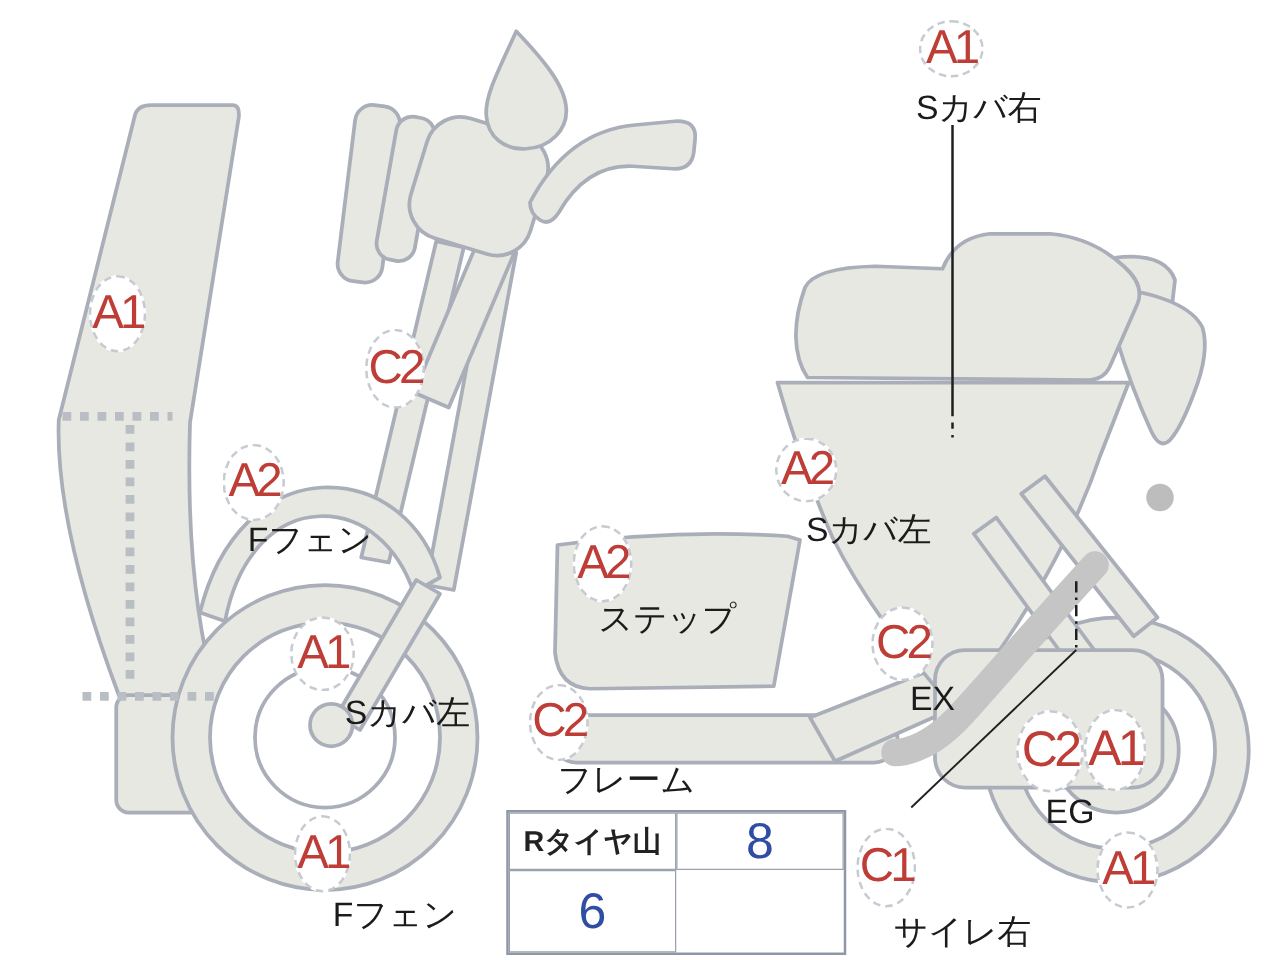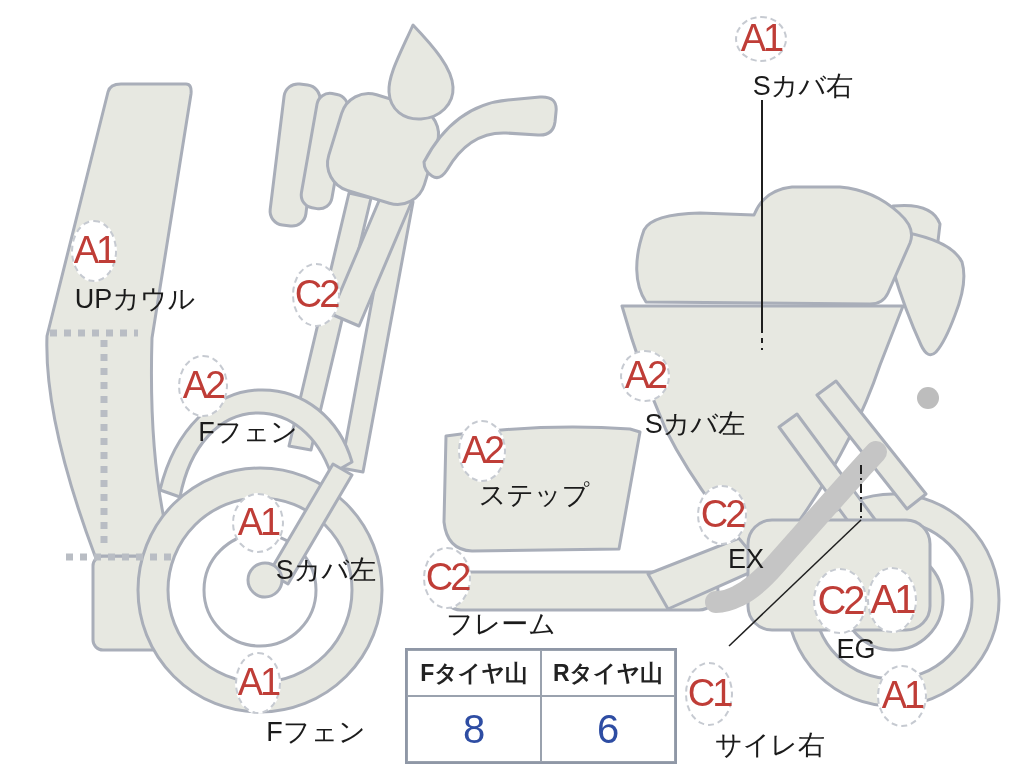--- a/index.html
+++ b/index.html
@@ -97,24 +97,23 @@
       <path stroke-width="2" d="M 762,100 L 762,328"></path>
       <path stroke-width="2" stroke-dasharray="5 5" d="M 762,328 L 762,350"></path>
       <path stroke-width="2" stroke-dasharray="9 4 2 4" d="M 861,465 L 861,520"></path>
       <path stroke-width="1.5" d="M 861,520 L 729,646"></path>
     </g>
   </svg>
 
   <div class="labels-layer">
 
     <span class="badge" style="left:735px;top:16px;width:52px;height:46px">A1</span>
-    <span class="part" style="left:803px;top:73px">Sカバ右</span>
+    <span class="part" style="left:783px;top:73px">Sカバ右</span>
 
     <span class="badge" style="left:71px;top:220px;width:46px;height:62px">A1</span>
-    <span class="part" style="left:135px;top:286px">UPカウル</span>
 
     <span class="badge" style="left:292px;top:263px;width:48px;height:64px">C2</span>
 
     <span class="badge" style="left:178px;top:355px;width:50px;height:62px">A2</span>
     <span class="part" style="left:248px;top:419px">Fフェン</span>
 
     <span class="badge" style="left:232px;top:493px;width:52px;height:60px">A1</span>
     <span class="part" style="left:326px;top:557px">Sカバ左</span>
 
     <span class="badge" style="left:235px;top:652px;width:46px;height:62px">A1</span>
@@ -136,19 +135,18 @@
     <span class="badge big" style="left:867px;top:567px;width:50px;height:66px">A1</span>
     <span class="part" style="left:856px;top:636px">EG</span>
 
     <span class="badge" style="left:685px;top:662px;width:48px;height:64px">C1</span>
     <span class="part" style="left:770px;top:732px">サイレ右</span>
 
     <span class="badge" style="left:877px;top:665px;width:50px;height:62px">A1</span>
   </div>
 
   <div class="tire-table">
-    <div class="cell hdr">Fタイヤ山</div>
     <div class="cell hdr">Rタイヤ山</div>
     <div class="cell val">8</div>
     <div class="cell val">6</div>
   </div>
 
 </div>
 
 </body></html>

